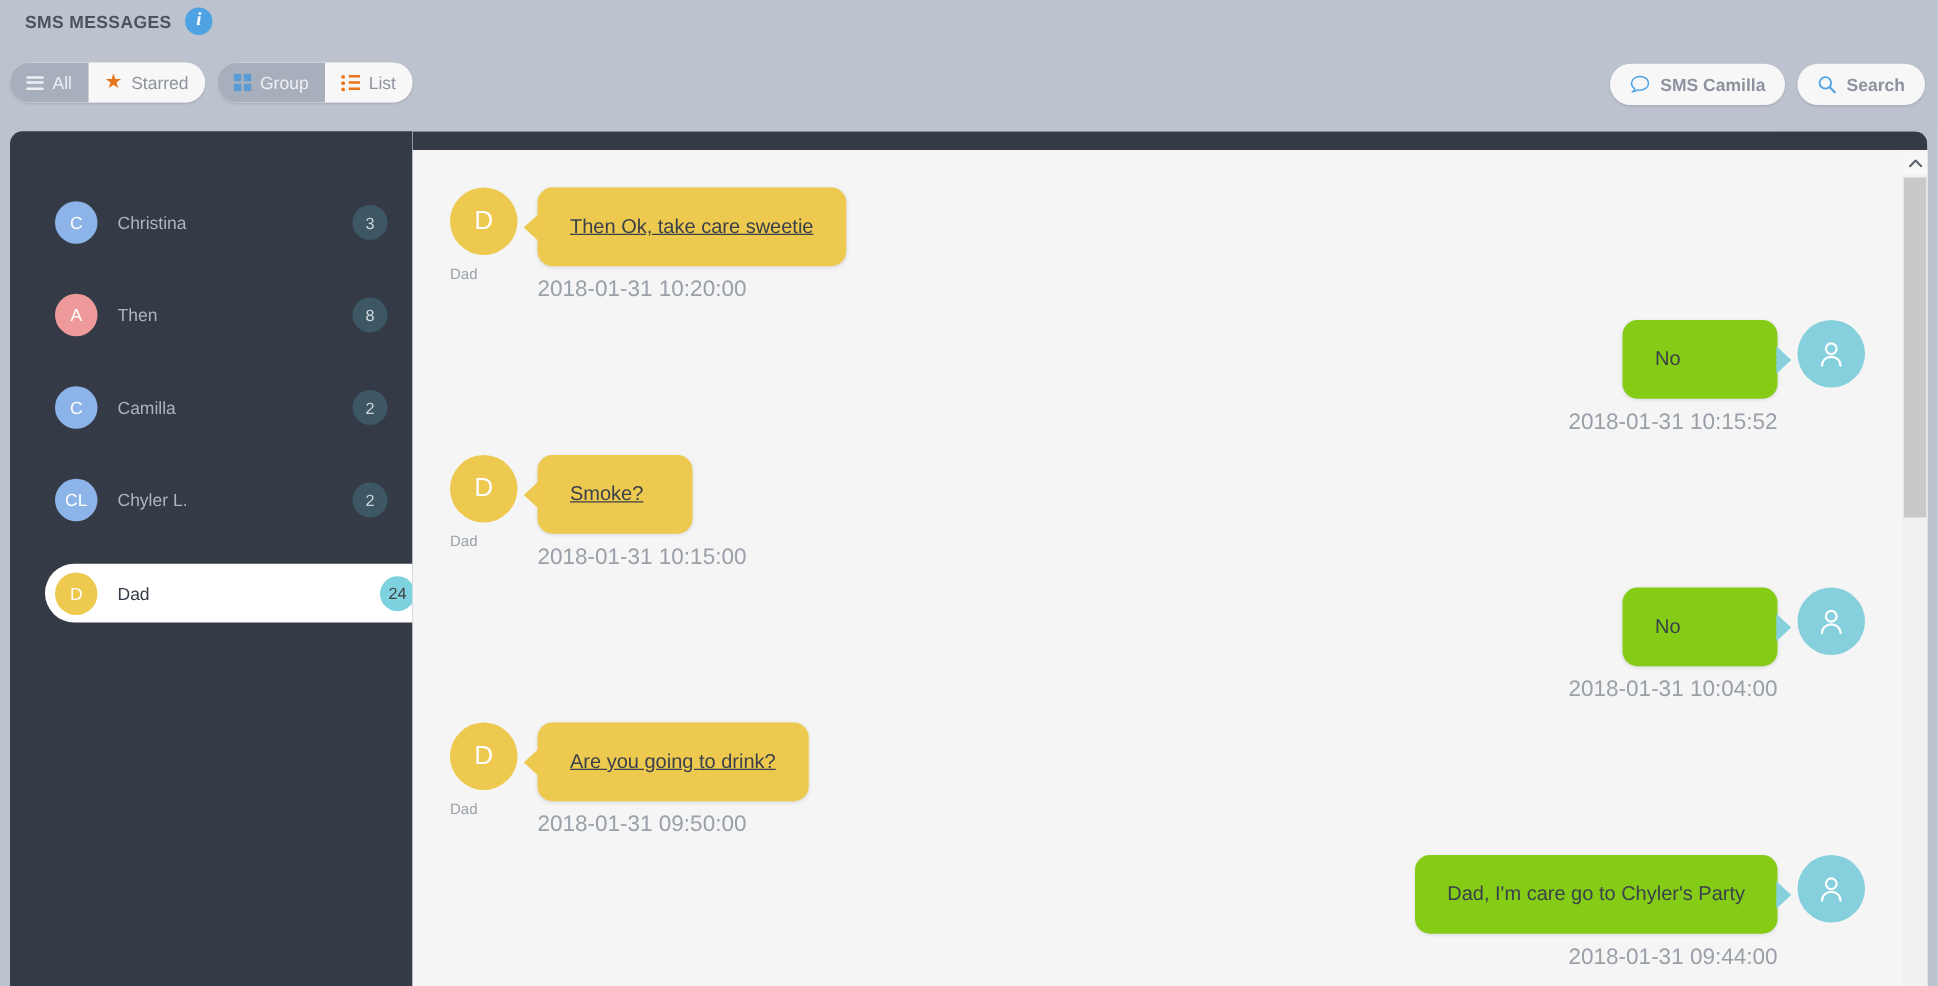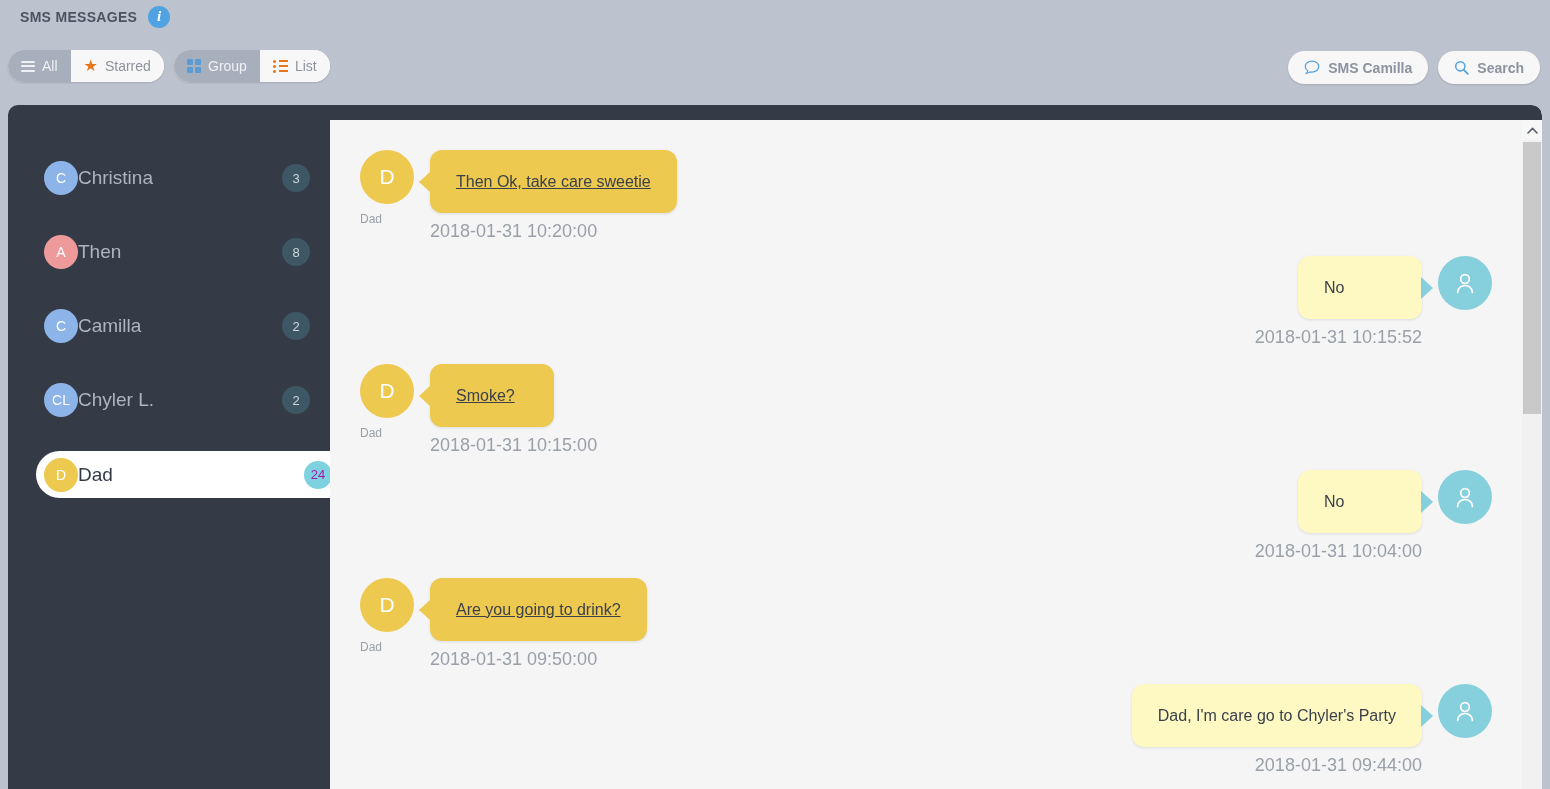--- a/index.html
+++ b/index.html
@@ -181,37 +181,38 @@
   }
   .avatar {
     width: 34px; height: 34px;
     border-radius: 50%;
     display: flex; align-items: center; justify-content: center;
     color: #ffffff;
     font-size: 14px;
     flex: 0 0 auto;
   }
   .contact-name {
-    font-size: 19px;
+    margin-left: 16px;
+    font-size: 14px;
     color: #aeb4bd;
     flex: 1 1 auto;
   }
   .contact-row.selected .contact-name { color: #343b47; }
   .badge {
     width: 28px; height: 28px;
     border-radius: 50%;
     background: #3d5765;
     color: #cfd6db;
     font-size: 13px;
     display: flex; align-items: center; justify-content: center;
     flex: 0 0 auto;
   }
   .contact-row.selected .badge {
     background: #7ed2e0;
-    color: #a21caf;
+    color: #404040;
   }
 
   
   .chat-panel {
     position: absolute;
     left: 330px; top: 105px;
     width: 1212px;
     height: 684px;
     background: #f5f5f6;
     border-top-right-radius: 10px;
@@ -265,21 +266,21 @@
     border-radius: 12px;
     padding: 22px 26px;
     font-size: 16px;
     color: #3b414a;
     line-height: 1.2;
     box-shadow: 0 1px 3px rgba(0,0,0,.10);
     min-width: 124px;
   }
   .bubble.in  { background: #eec košice; }
   .bubble.in  { background: #eec94f; margin-left: 16px; text-decoration: underline; }
-  .bubble.out { background: #fef9c3; margin-right: 16px; }
+  .bubble.out { background: #84cc16; margin-right: 16px; }
 
   .bubble.in:before {
     content: "";
     position: absolute;
     left: -11px; top: 50%;
     transform: translateY(-50%);
     border-top: 11px solid transparent;
     border-bottom: 11px solid transparent;
     border-right: 12px solid #eec94f;
   }

